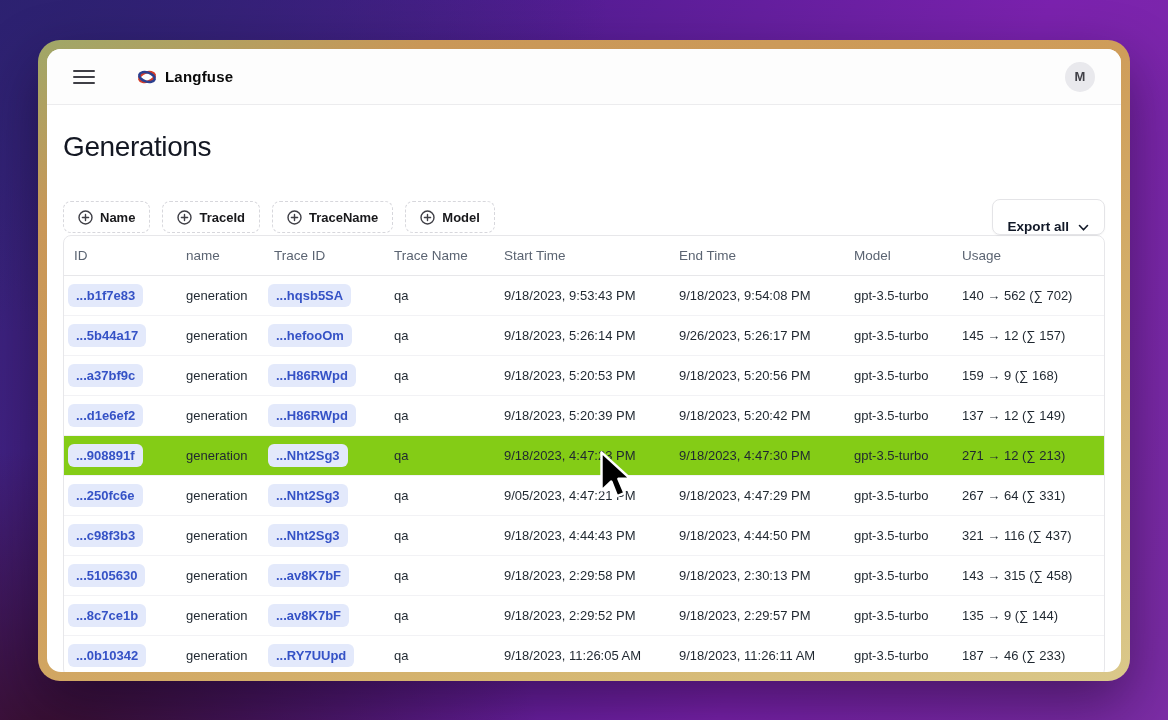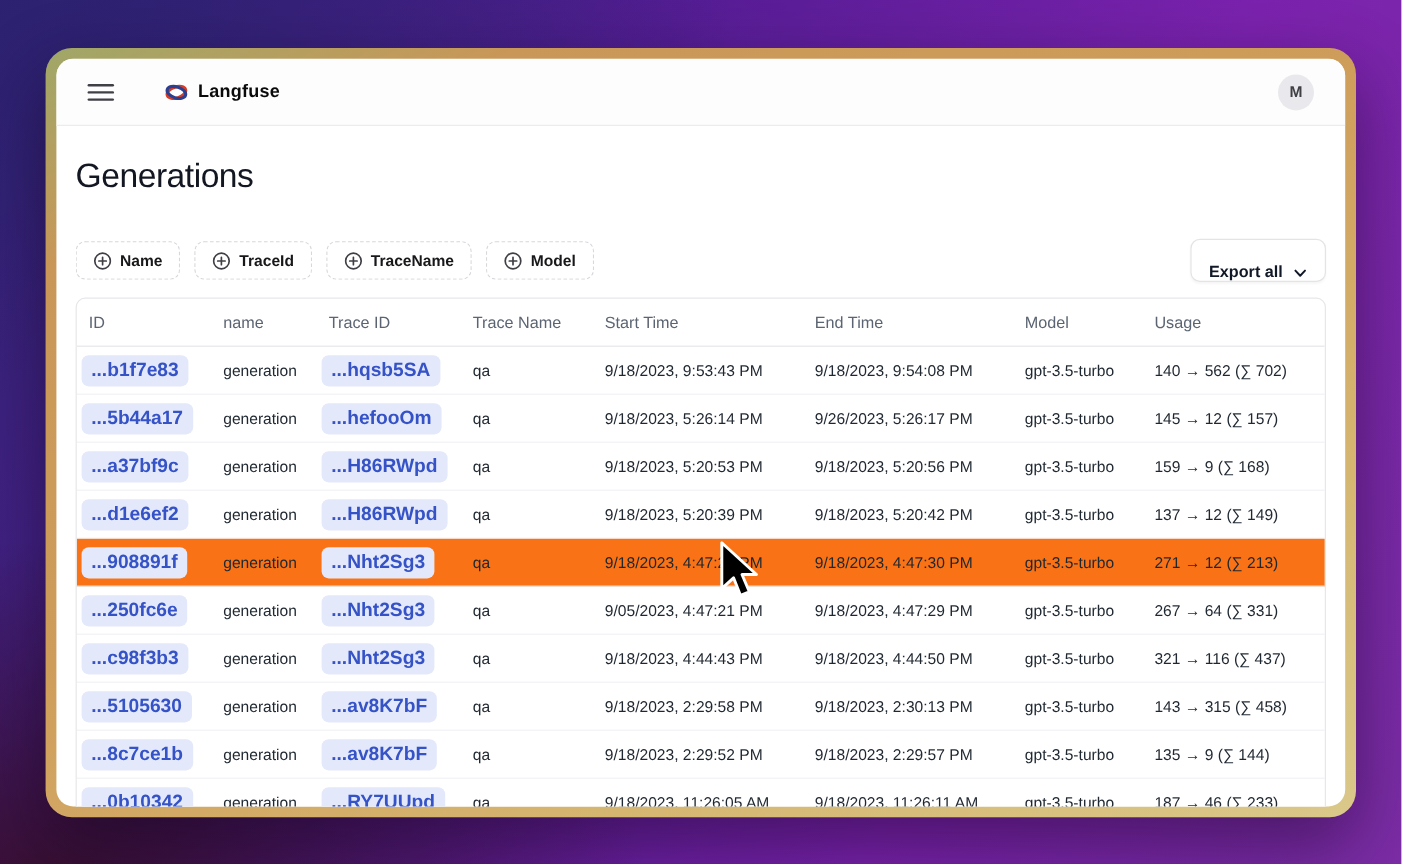--- a/index.html
+++ b/index.html
@@ -53,35 +53,35 @@
     font-size: 13px; font-weight: 600; color: #18181b; cursor: pointer;
   }
   .export-btn {
     margin-left: auto; display: inline-flex; align-items: flex-end; gap: 8px;
     height: 36px; padding: 0 14px; border: 1px solid #e4e4e7; border-radius: 8px;
     background: #fff; font-size: 13.5px; font-weight: 600; color: #111827;
     box-shadow: 0 1px 2px rgba(0,0,0,0.04); cursor: pointer;
   }
 
   
-  .table { margin-top: 13px; border: 1px solid #e7e7ea; border-radius: 8px; overflow: hidden; background: #fff; }
+  .table { border: 1px solid #e7e7ea; border-radius: 8px; overflow: hidden; background: #fff; }
   .tr, .thead-row {
     display: grid;
     grid-template-columns: 112px 88px 120px 110px 175px 175px 108px 1fr;
     align-items: center; height: 40px;
   }
   .thead-row { border-bottom: 1px solid #e7e7ea; }
   .th { font-size: 13.5px; font-weight: 500; color: #5b6472; padding-left: 10px; }
   .tbody .tr { border-bottom: 1px solid #f2f2f5; font-size: 13px; color: #1f2730; cursor: default; }
-  .tbody .tr:nth-child(5) { background: #f97316; }
+  .tbody .tr:nth-child(5) { background: #84cc16; }
   .td { padding-left: 10px; white-space: nowrap; }
   .td.pill-cell { padding-left: 4px; }
   .pill {
     display: inline-block; padding: 4px 8px; border-radius: 6px;
-    background: #e3e9fb; color: #3552c6; font-weight: 600; font-size: 16px; cursor: pointer;
+    background: #e3e9fb; color: #3552c6; font-weight: 600; font-size: 13px; cursor: pointer;
   }
 
   .cursor { position: absolute; left: 596px; top: 450px; pointer-events: none; z-index: 50; }
   svg { display: block; }
 </style>
 </head>
 <body>
 
 <div class="stage">
 

